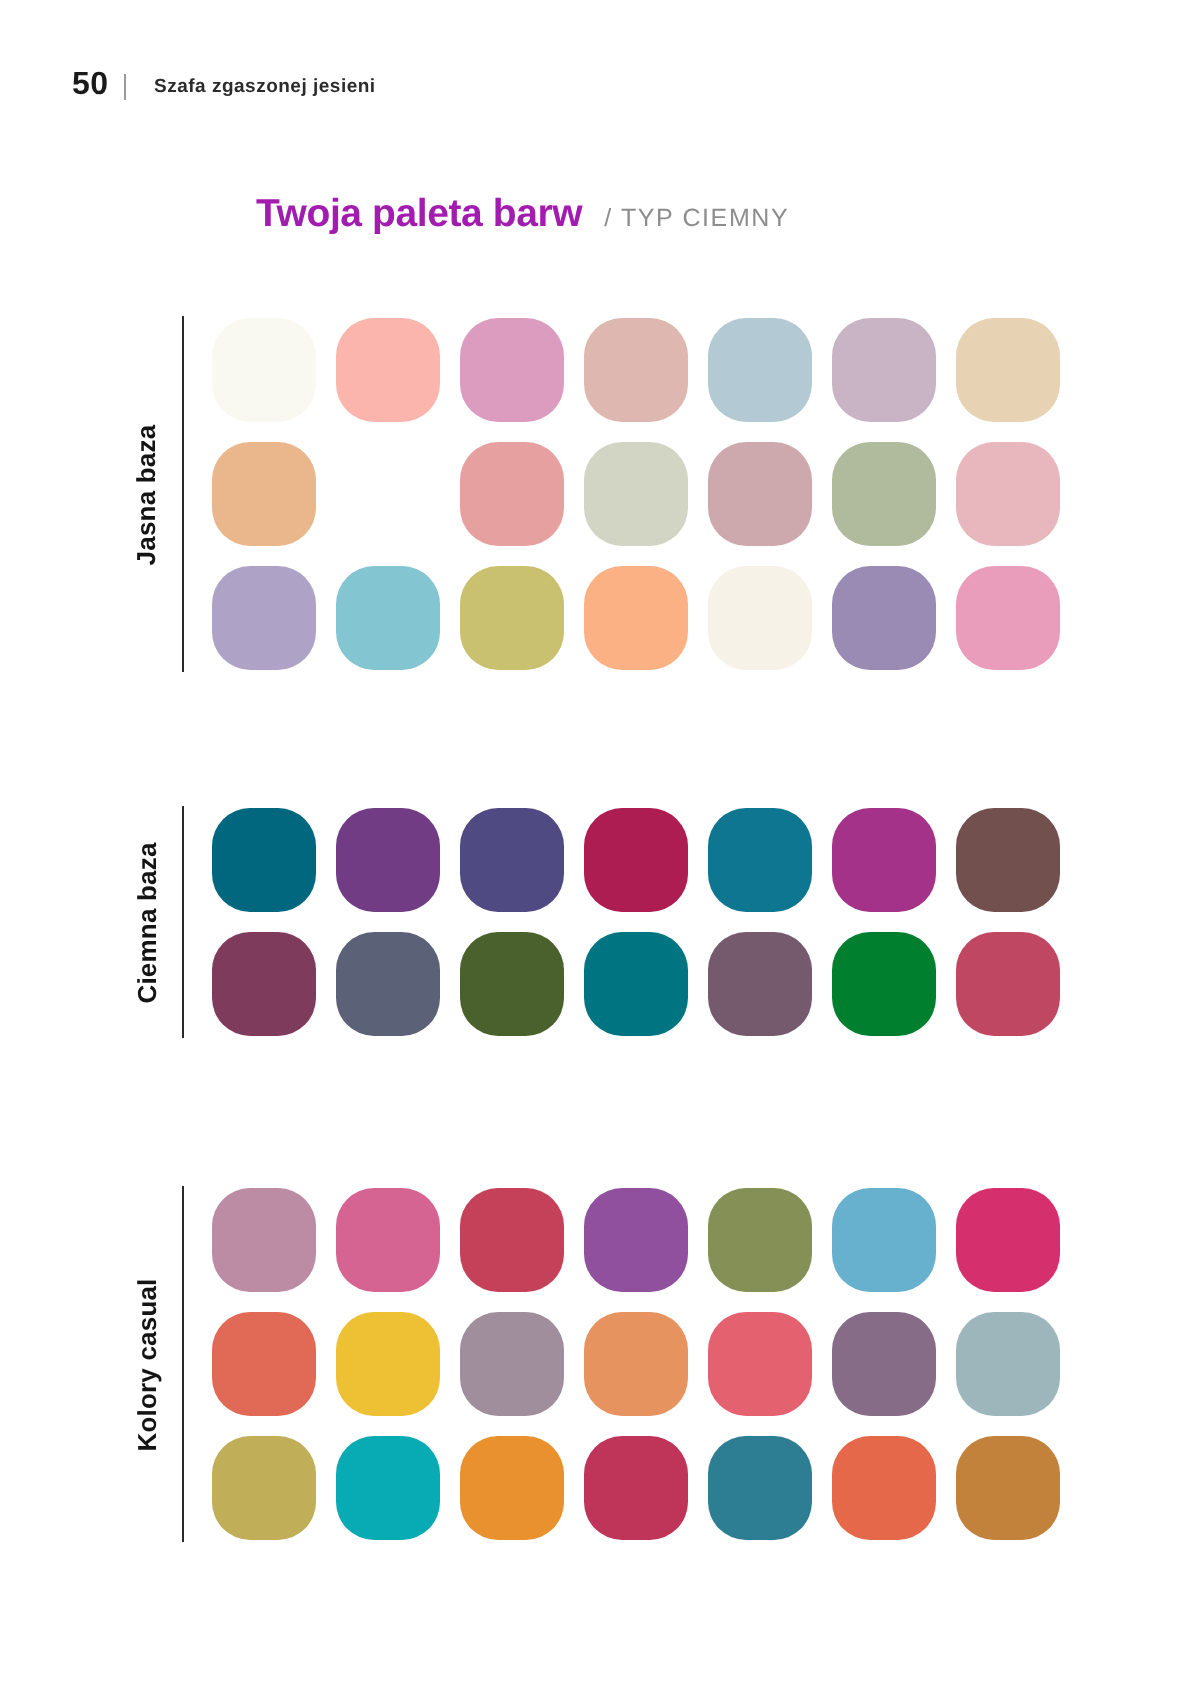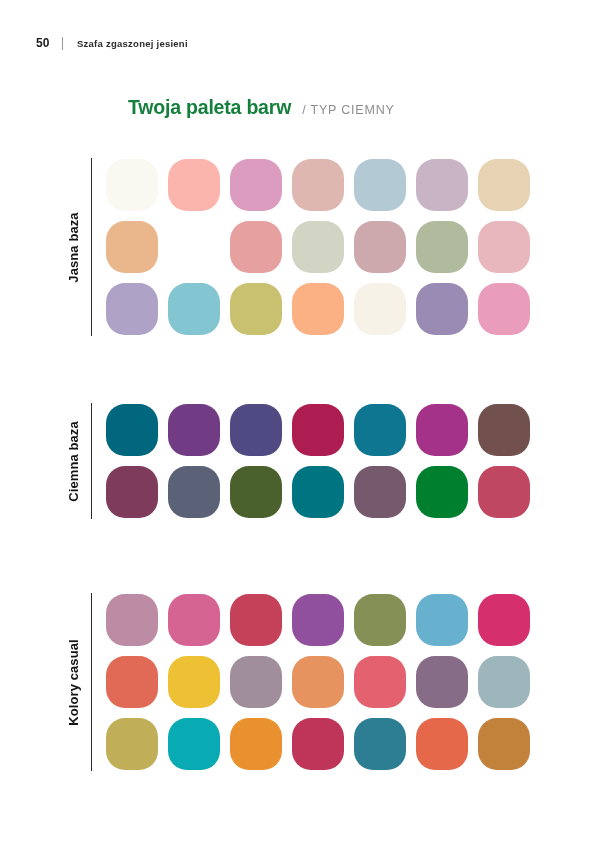--- a/index.html
+++ b/index.html
@@ -19,21 +19,21 @@
   
   .page-header {
     position: absolute;
     top: 36px;
     left: 36px;
     display: flex;
     align-items: center;
     height: 14px;
   }
   .page-number {
-    font-size: 12px;
+    font-size: 16px;
     font-weight: bold;
     color: #1a1a1a;
     letter-spacing: .2px;
     width: 26px;
   }
   .header-rule {
     width: 1px;
     height: 13px;
     background: #9a9a9a;
     margin-right: 14px;
@@ -50,21 +50,21 @@
   .headline {
     position: absolute;
     top: 96px;
     left: 128px;
     display: flex;
     align-items: baseline;
   }
   .headline-main {
     font-size: 19.5px;
     font-weight: bold;
-    color: #15803d;
+    color: #a21caf;
     letter-spacing: -0.2px;
     white-space: nowrap;
   }
   .headline-sub {
     font-size: 12.5px;
     font-weight: normal;
     color: #8d8d8d;
     letter-spacing: .8px;
     margin-left: 11px;
     white-space: nowrap;

